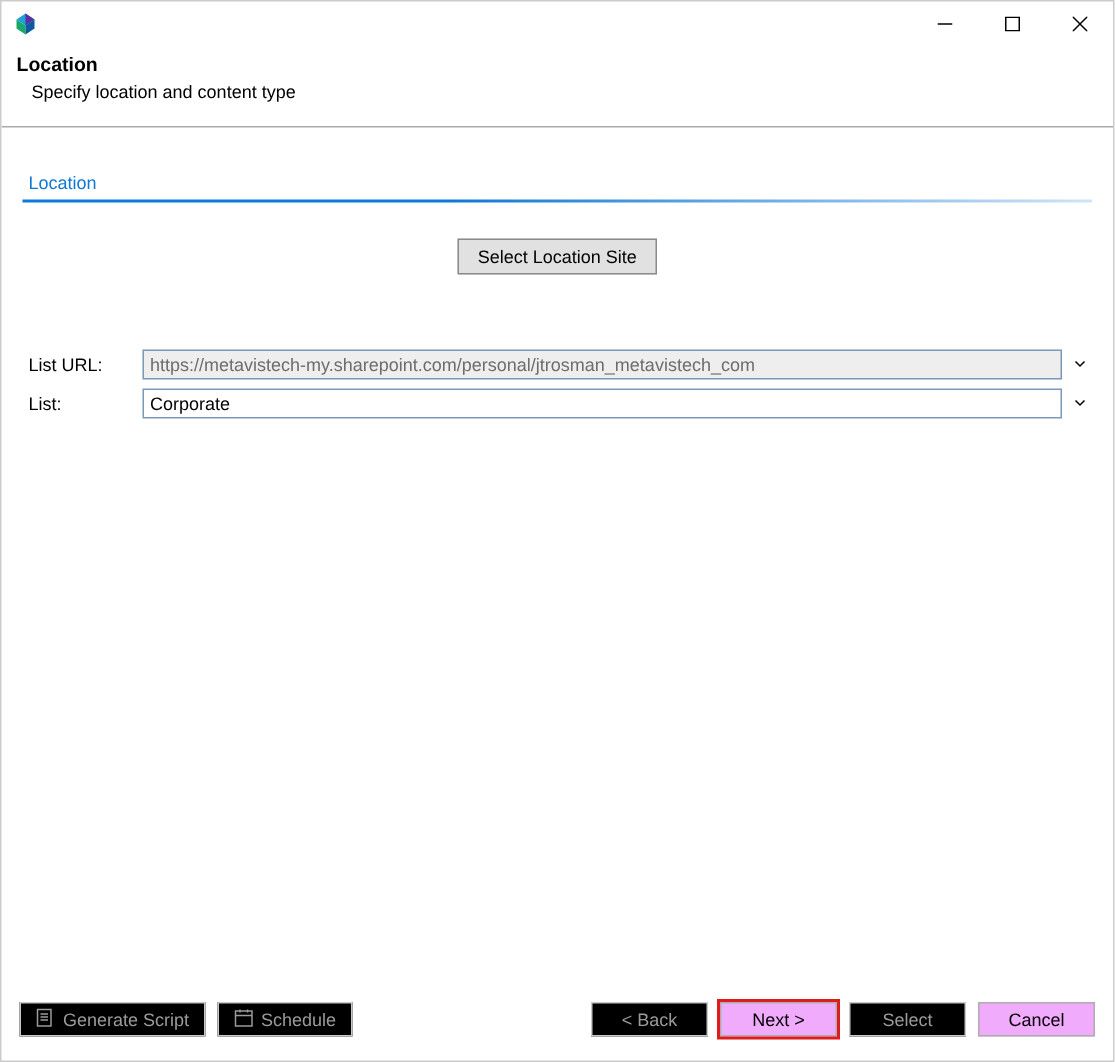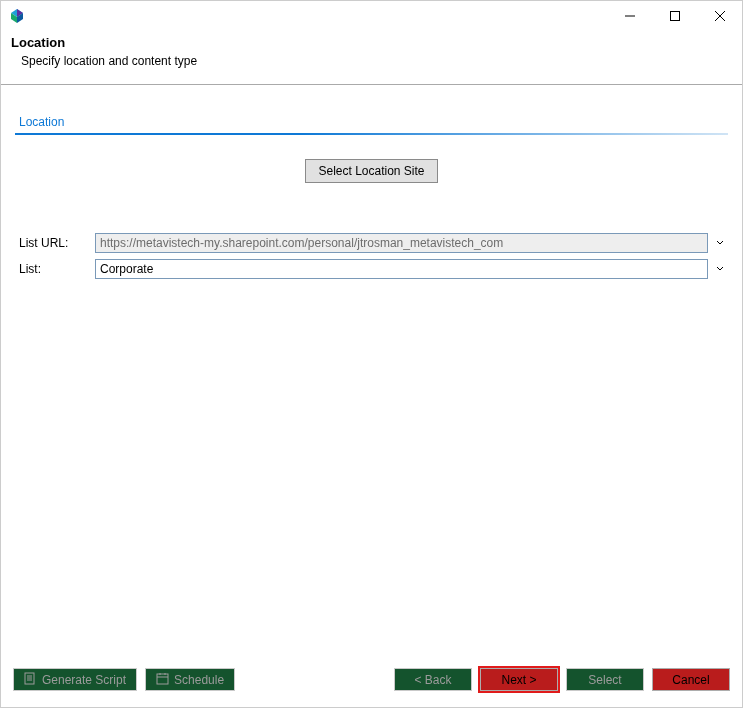--- a/index.html
+++ b/index.html
@@ -123,35 +123,35 @@
     border-top: 0px solid #ccc;
     padding: 12px 12px 16px 12px;
     display: flex;
     align-items: center;
     gap: 8px;
   }
   .footer .gap { flex: 1; }
   .wiz-btn {
     min-width: 78px;
     height: 23px;
-    background: #b91c1c;
+    background: #f0abfc;
     border: 1px solid #adadad;
     font-size: 12px;
     display: flex;
     align-items: center;
     justify-content: center;
     cursor: default;
     padding: 0 10px;
     gap: 5px;
     font-family: inherit;
   }
   .wiz-btn.disabled {
     color: #9b9b9b;
     border-color: #c9c9c9;
-    background: #14532d;
+    background: #000000;
   }
   .wiz-btn.highlight {
     outline: 2px solid #e01b1b;
     outline-offset: 0px;
   }
   .wiz-btn .icon-slot svg {
     width: 13px; height: 13px; stroke: #9b9b9b; fill: none; stroke-width: 1;
   }
 </style>
 </head>

